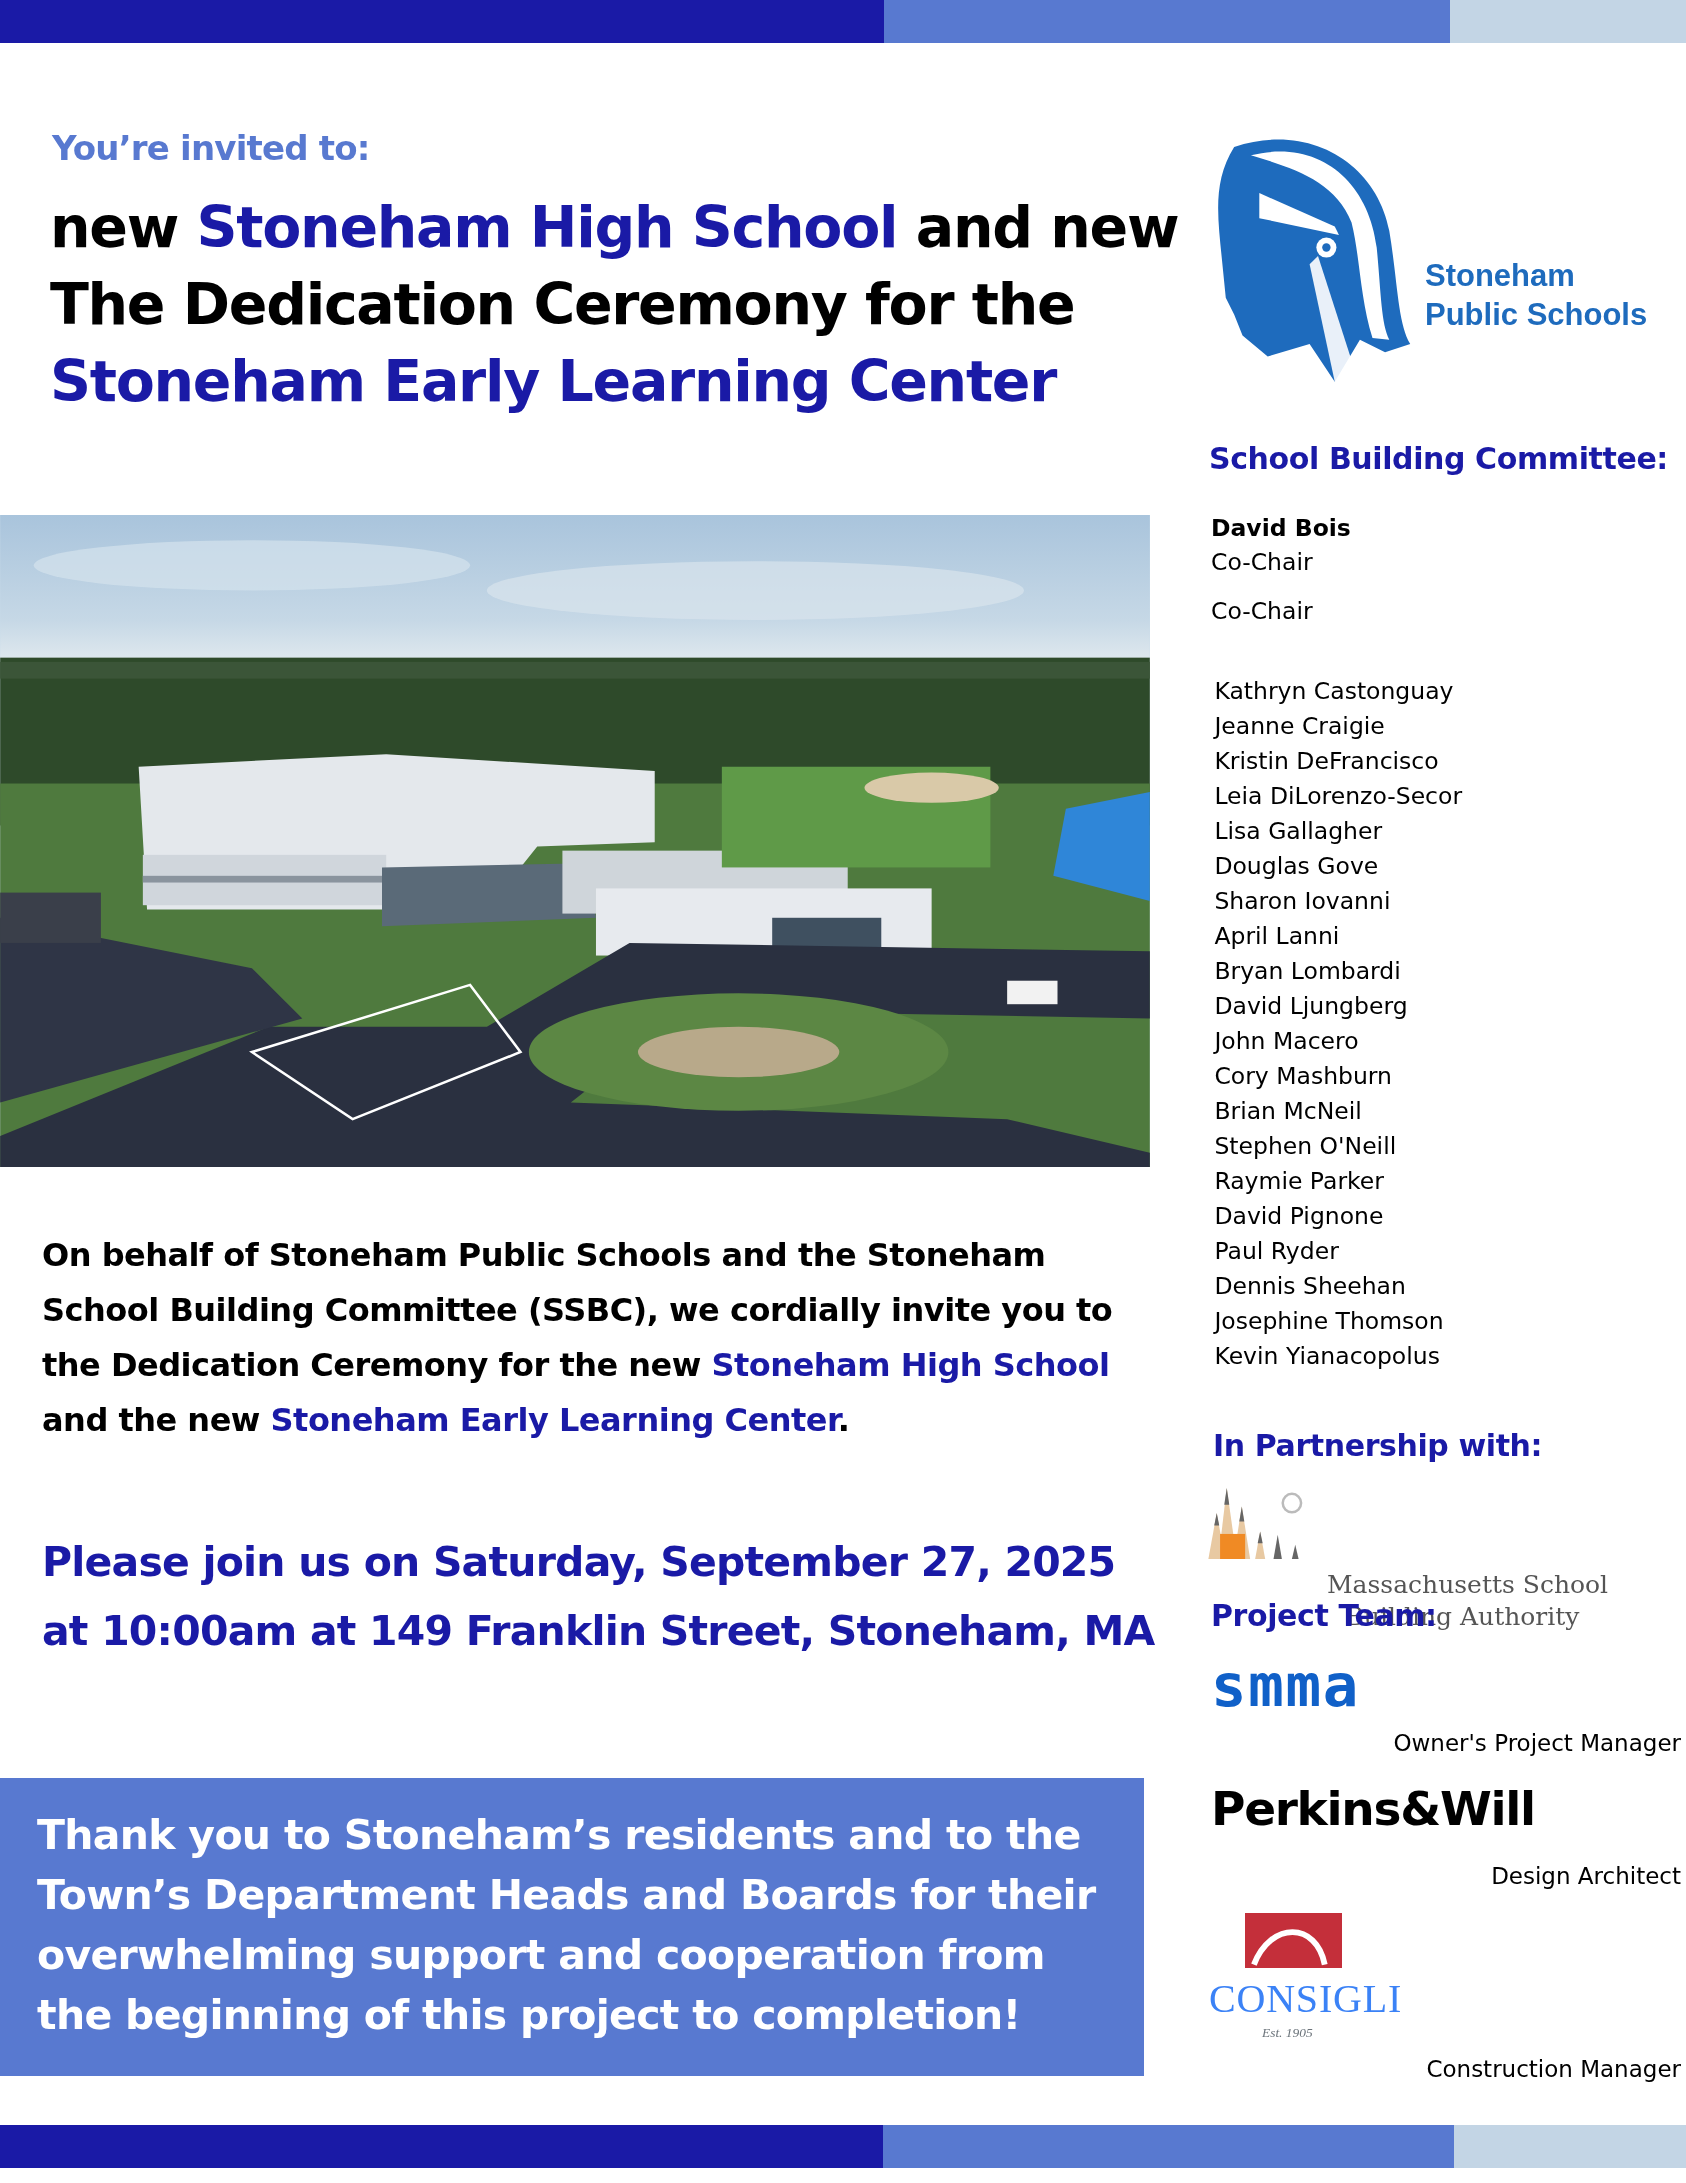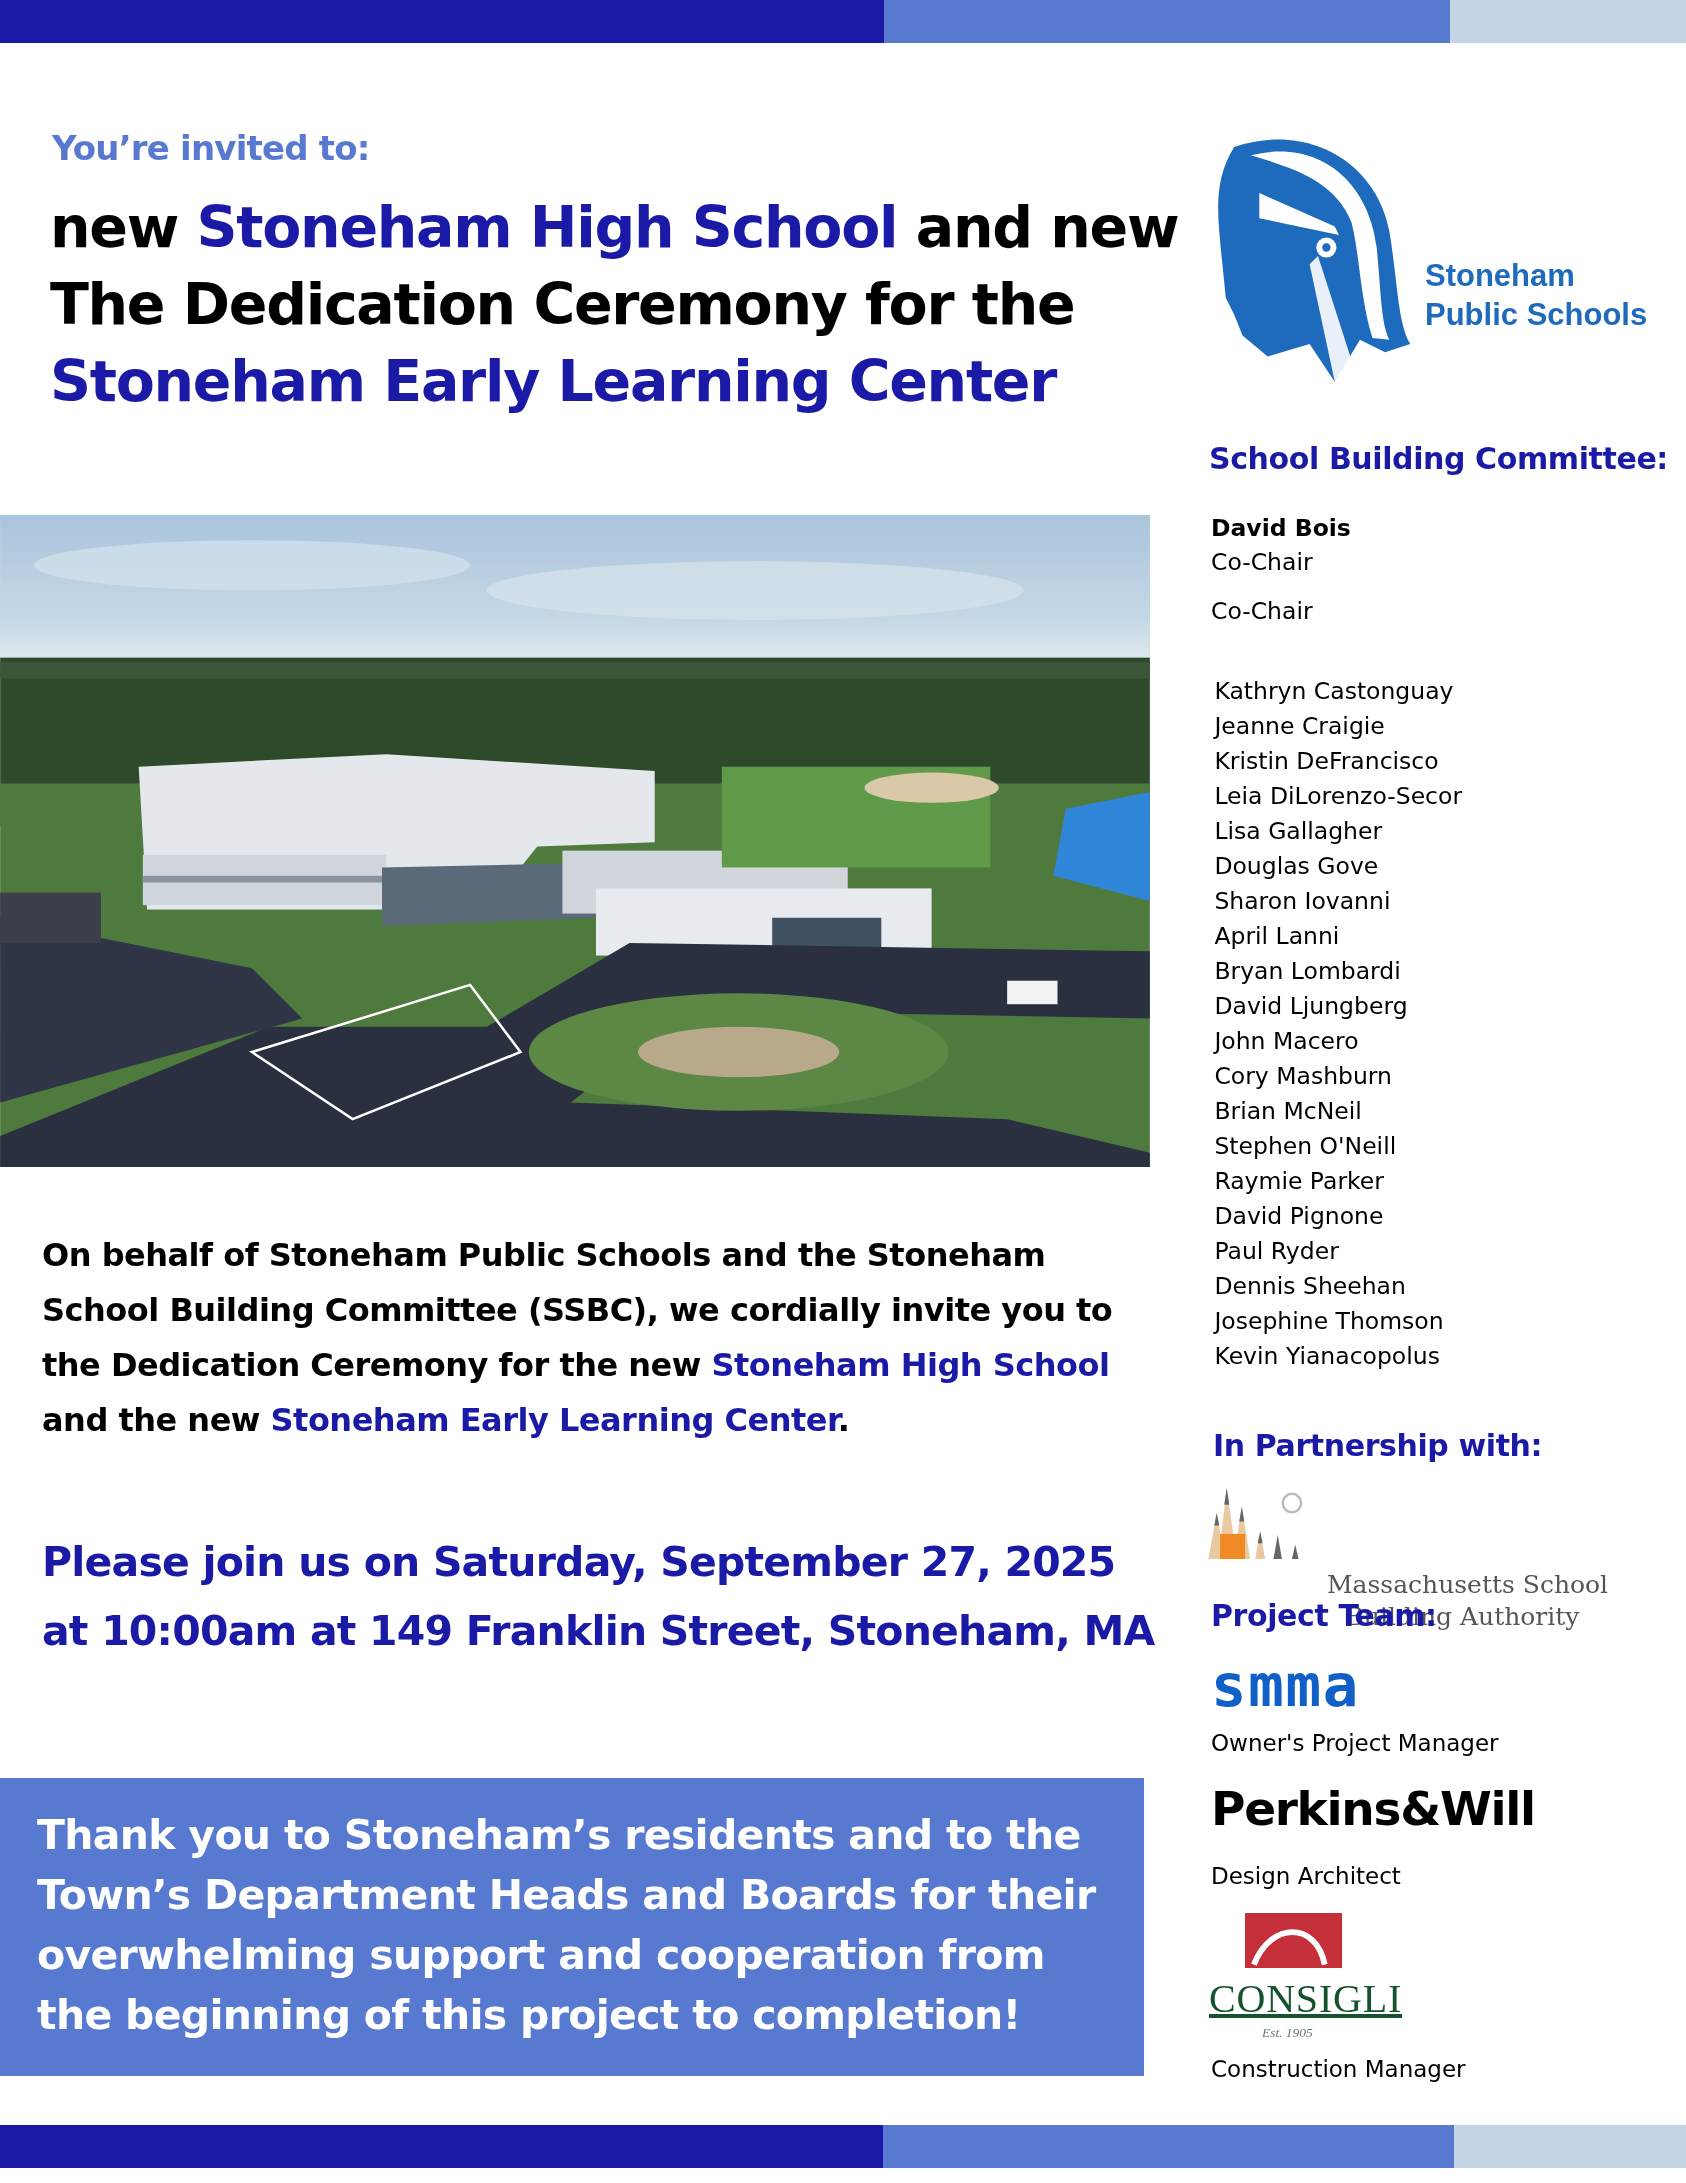--- a/index.html
+++ b/index.html
@@ -16,23 +16,23 @@
   .thanks p { margin:0; position:absolute; left:37px; top:27px; width:1092px; font-size:41px; font-weight:bold; line-height:60px; color:#fff; letter-spacing:-0.7px; }
   .logo { left:1209px; top:130px; width:470px; height:277px; }
   .sps-text { left:1425px; top:256px; font-family:"Liberation Sans", sans-serif; font-weight:bold; font-size:31px; line-height:39px; color:#1e6bbd; }
   .side { left:1211px; width:470px; }
   .h-side { font-size:30px; font-weight:bold; color:#1a1aa6; letter-spacing:-0.4px; }
   .cochair-name { font-size:23.5px; font-weight:bold; line-height:34px; }
   .cochair-role { font-size:23.5px; line-height:34px; }
   .member { font-size:23.5px; line-height:35px; margin-left:3.4px; }
   .msba-text { font-family:"DejaVu Serif", serif; font-size:25px; line-height:32px; color:#555; }
   .smma { font-family:"DejaVu Sans Mono", monospace; font-weight:bold; font-size:59px; color:#1060c8; letter-spacing:1.7px; line-height:50px; }
-  .role { font-size:23px; line-height:30px; }
+  .role { font-size:23px; line-height:30px;text-align:right; }
   .pw { font-size:47px; font-weight:bold; letter-spacing:-1.3px; line-height:50px; }
-  .consigli { font-family:"Liberation Serif", serif; font-size:40px; color:#14532d; letter-spacing:0.8px;text-decoration:underline; }
+  .consigli { font-family:"Liberation Serif", serif; font-size:40px; color:#3b82f6; letter-spacing:0.8px; }
   .est { font-family:"Liberation Serif", serif; font-style:italic; font-size:13.4px; color:#6b737a; }
 </style>
 </head>
 <body>
 
 <div class="bar" style="left:0;top:0;width:884px;background:#1a1aa6;"></div>
 <div class="bar" style="left:884px;top:0;width:566px;background:#5879d0;"></div>
 <div class="bar" style="left:1450px;top:0;width:237px;background:#c3d5e5;"></div>
 
 <div class="abs eyebrow">You’re invited to:</div>

